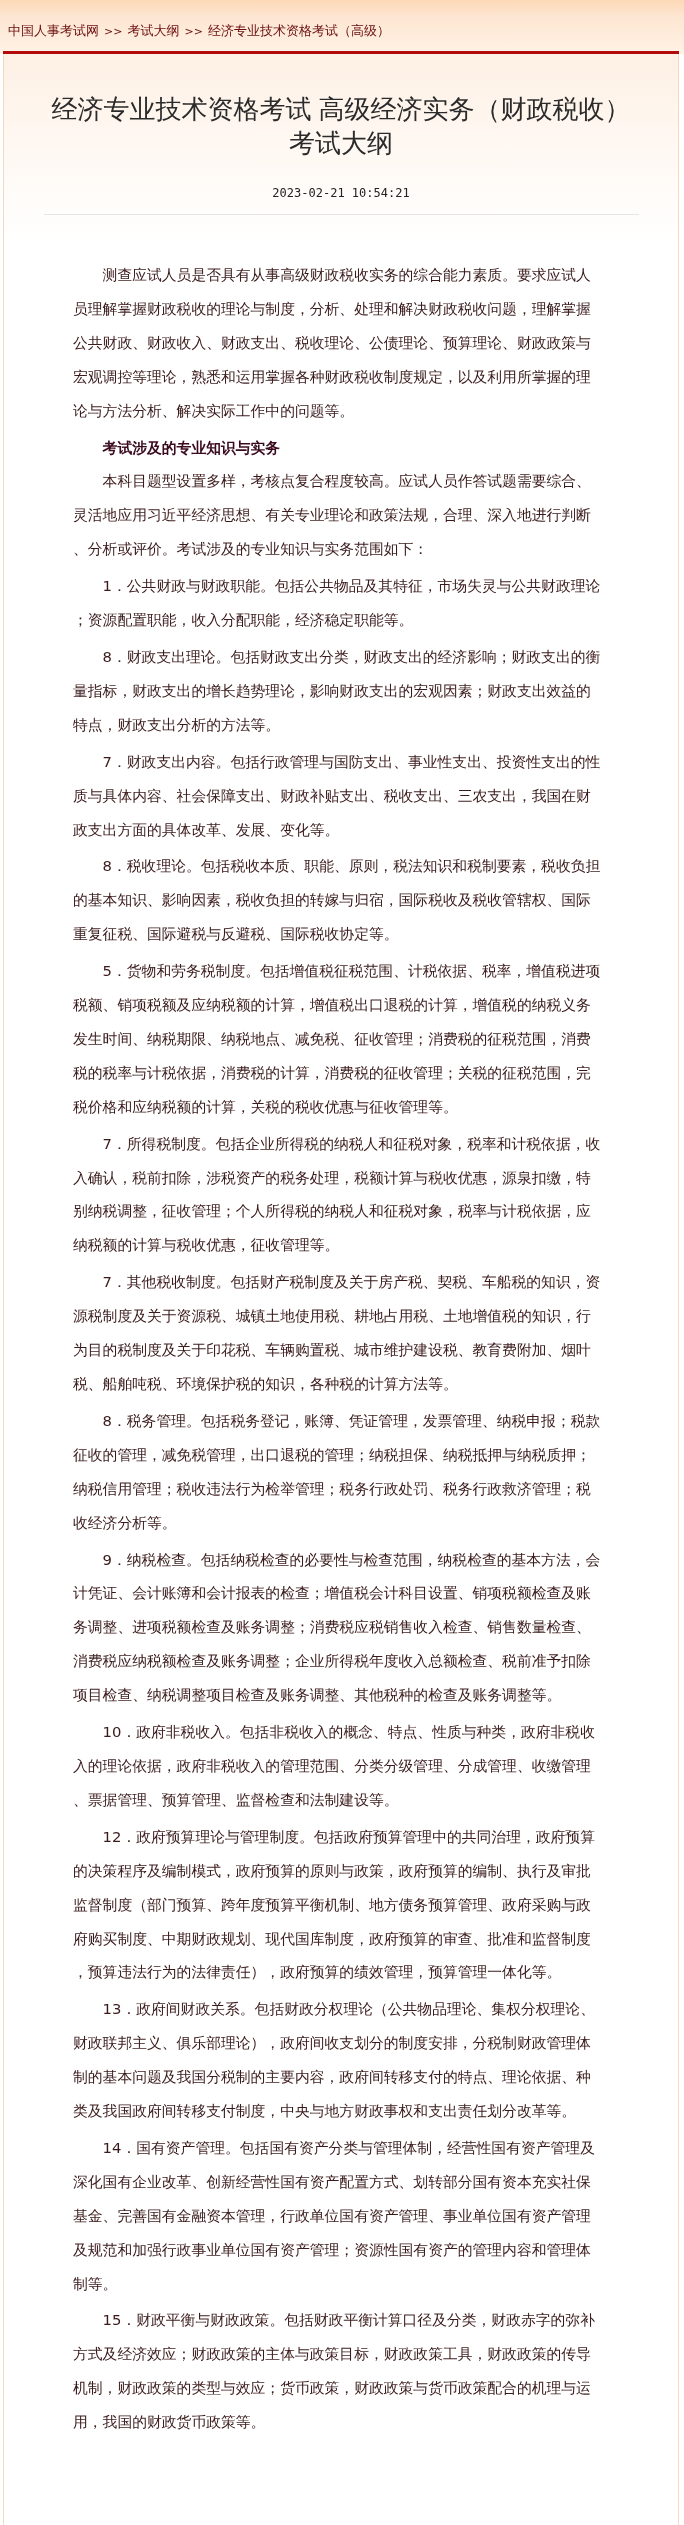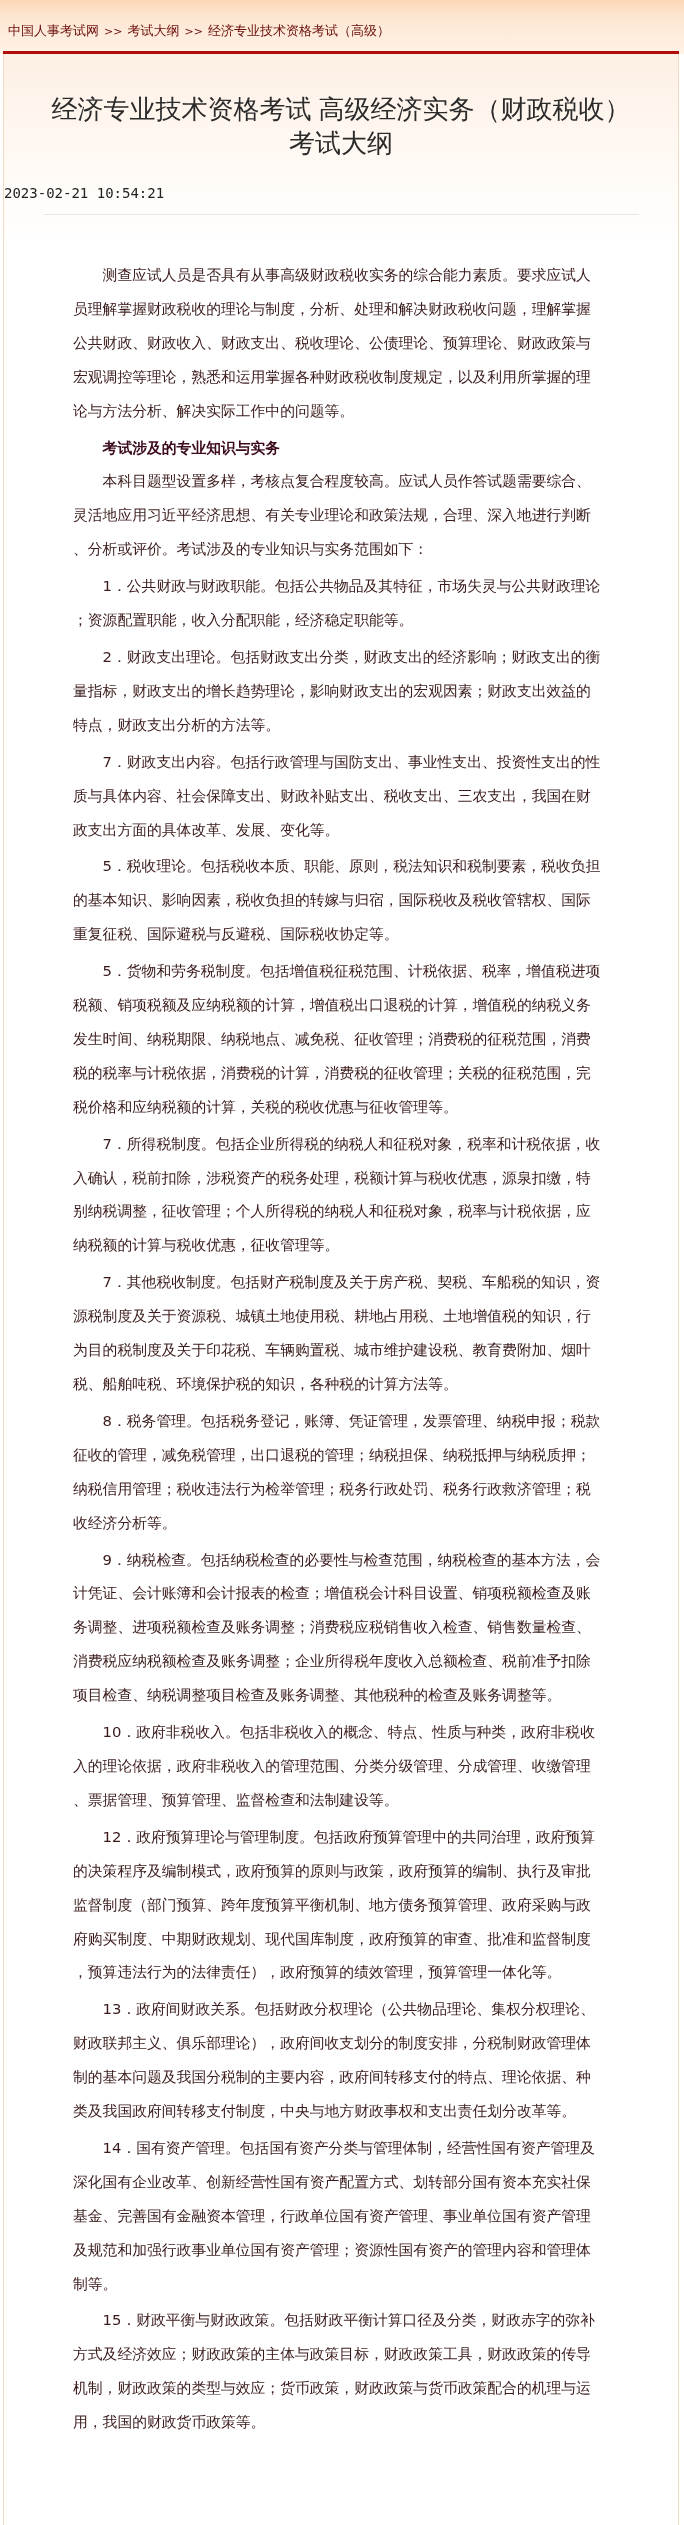--- a/index.html
+++ b/index.html
@@ -17,21 +17,21 @@
     .redline { position: absolute; left: 3px; top: 51px; width: 676px; height: 3px; background: #b30b0b; }
 
     .container { position: absolute; left: 3px; top: 54px; width: 674px; bottom: 0;
                  border-left: 1px solid #f1dcc2; border-right: 1px solid #f1dcc2;
                  background: linear-gradient(to bottom, #fdf0e4 0px, #fff8f2 90px, #ffffff 190px); }
 
     .title { padding-top: 38px; text-align: center; color: #2b2b2b; font-size: 26px; line-height: 34px;
              font-family: "Liberation Sans", "DejaVu Sans", sans-serif; font-weight: normal; margin: 0; }
     .title span { display: block; }
 
-    .date { margin-top: 23px; text-align: left; font-size: 14px; line-height: 20px; color: #222;
+    .date { margin-top: 23px; text-align: center; font-size: 12px; line-height: 20px; color: #222;
             font-family: "DejaVu Sans Mono", "Liberation Mono", monospace; }
 
     .divider { margin: 11px 0 0 40px; width: 595px; height: 1px; background: #e6e6e6; }
 
     .content { margin-top: 43px; padding-left: 69px; width: 532px; color: #3a1a1a;
                font-size: 14.8px; line-height: 33.9px; }
     .content h2 { margin: 0; font-size: 14.8px; line-height: 33.9px; font-weight: bold;
                   color: #3b0a1e; text-indent: 2em; }
     .content p { margin: 0 0 3px 0; text-indent: 2em; word-break: break-all; line-break: anywhere; }
   </style>
@@ -57,23 +57,23 @@
 
     <div class="divider"></div>
 
     <article class="content">
       <p>测查应试人员是否具有从事高级财政税收实务的综合能力素质。要求应试人员理解掌握财政税收的理论与制度，分析、处理和解决财政税收问题，理解掌握公共财政、财政收入、财政支出、税收理论、公债理论、预算理论、财政政策与宏观调控等理论，熟悉和运用掌握各种财政税收制度规定，以及利用所掌握的理论与方法分析、解决实际工作中的问题等。</p>
 
       <h2>考试涉及的专业知识与实务</h2>
       <p>本科目题型设置多样，考核点复合程度较高。应试人员作答试题需要综合、灵活地应用习近平经济思想、有关专业理论和政策法规，合理、深入地进行判断、分析或评价。考试涉及的专业知识与实务范围如下：</p>
 
       <p>1．公共财政与财政职能。包括公共物品及其特征，市场失灵与公共财政理论；资源配置职能，收入分配职能，经济稳定职能等。</p>
-      <p>2．财政支出理论。包括财政支出分类，财政支出的经济影响；财政支出的衡量指标，财政支出的增长趋势理论，影响财政支出的宏观因素；财政支出效益的特点，财政支出分析的方法等。</p>
+      <p>8．财政支出理论。包括财政支出分类，财政支出的经济影响；财政支出的衡量指标，财政支出的增长趋势理论，影响财政支出的宏观因素；财政支出效益的特点，财政支出分析的方法等。</p>
       <p>7．财政支出内容。包括行政管理与国防支出、事业性支出、投资性支出的性质与具体内容、社会保障支出、财政补贴支出、税收支出、三农支出，我国在财政支出方面的具体改革、发展、变化等。</p>
-      <p>5．税收理论。包括税收本质、职能、原则，税法知识和税制要素，税收负担的基本知识、影响因素，税收负担的转嫁与归宿，国际税收及税收管辖权、国际重复征税、国际避税与反避税、国际税收协定等。</p>
+      <p>8．税收理论。包括税收本质、职能、原则，税法知识和税制要素，税收负担的基本知识、影响因素，税收负担的转嫁与归宿，国际税收及税收管辖权、国际重复征税、国际避税与反避税、国际税收协定等。</p>
       <p>5．货物和劳务税制度。包括增值税征税范围、计税依据、税率，增值税进项税额、销项税额及应纳税额的计算，增值税出口退税的计算，增值税的纳税义务发生时间、纳税期限、纳税地点、减免税、征收管理；消费税的征税范围，消费税的税率与计税依据，消费税的计算，消费税的征收管理；关税的征税范围，完税价格和应纳税额的计算，关税的税收优惠与征收管理等。</p>
       <p>7．所得税制度。包括企业所得税的纳税人和征税对象，税率和计税依据，收入确认，税前扣除，涉税资产的税务处理，税额计算与税收优惠，源泉扣缴，特别纳税调整，征收管理；个人所得税的纳税人和征税对象，税率与计税依据，应纳税额的计算与税收优惠，征收管理等。</p>
       <p>7．其他税收制度。包括财产税制度及关于房产税、契税、车船税的知识，资源税制度及关于资源税、城镇土地使用税、耕地占用税、土地增值税的知识，行为目的税制度及关于印花税、车辆购置税、城市维护建设税、教育费附加、烟叶税、船舶吨税、环境保护税的知识，各种税的计算方法等。</p>
       <p>8．税务管理。包括税务登记，账簿、凭证管理，发票管理、纳税申报；税款征收的管理，减免税管理，出口退税的管理；纳税担保、纳税抵押与纳税质押；纳税信用管理；税收违法行为检举管理；税务行政处罚、税务行政救济管理；税收经济分析等。</p>
       <p>9．纳税检查。包括纳税检查的必要性与检查范围，纳税检查的基本方法，会计凭证、会计账簿和会计报表的检查；增值税会计科目设置、销项税额检查及账务调整、进项税额检查及账务调整；消费税应税销售收入检查、销售数量检查、消费税应纳税额检查及账务调整；企业所得税年度收入总额检查、税前准予扣除项目检查、纳税调整项目检查及账务调整、其他税种的检查及账务调整等。</p>
       <p>10．政府非税收入。包括非税收入的概念、特点、性质与种类，政府非税收入的理论依据，政府非税收入的管理范围、分类分级管理、分成管理、收缴管理、票据管理、预算管理、监督检查和法制建设等。</p>
       <p>12．政府预算理论与管理制度。包括政府预算管理中的共同治理，政府预算的决策程序及编制模式，政府预算的原则与政策，政府预算的编制、执行及审批监督制度（部门预算、跨年度预算平衡机制、地方债务预算管理、政府采购与政府购买制度、中期财政规划、现代国库制度，政府预算的审查、批准和监督制度，预算违法行为的法律责任），政府预算的绩效管理，预算管理一体化等。</p>
       <p>13．政府间财政关系。包括财政分权理论（公共物品理论、集权分权理论、财政联邦主义、俱乐部理论），政府间收支划分的制度安排，分税制财政管理体制的基本问题及我国分税制的主要内容，政府间转移支付的特点、理论依据、种类及我国政府间转移支付制度，中央与地方财政事权和支出责任划分改革等。</p>
       <p>14．国有资产管理。包括国有资产分类与管理体制，经营性国有资产管理及深化国有企业改革、创新经营性国有资产配置方式、划转部分国有资本充实社保基金、完善国有金融资本管理，行政单位国有资产管理、事业单位国有资产管理及规范和加强行政事业单位国有资产管理；资源性国有资产的管理内容和管理体制等。</p>
       <p>15．财政平衡与财政政策。包括财政平衡计算口径及分类，财政赤字的弥补方式及经济效应；财政政策的主体与政策目标，财政政策工具，财政政策的传导机制，财政政策的类型与效应；货币政策，财政政策与货币政策配合的机理与运用，我国的财政货币政策等。</p>

